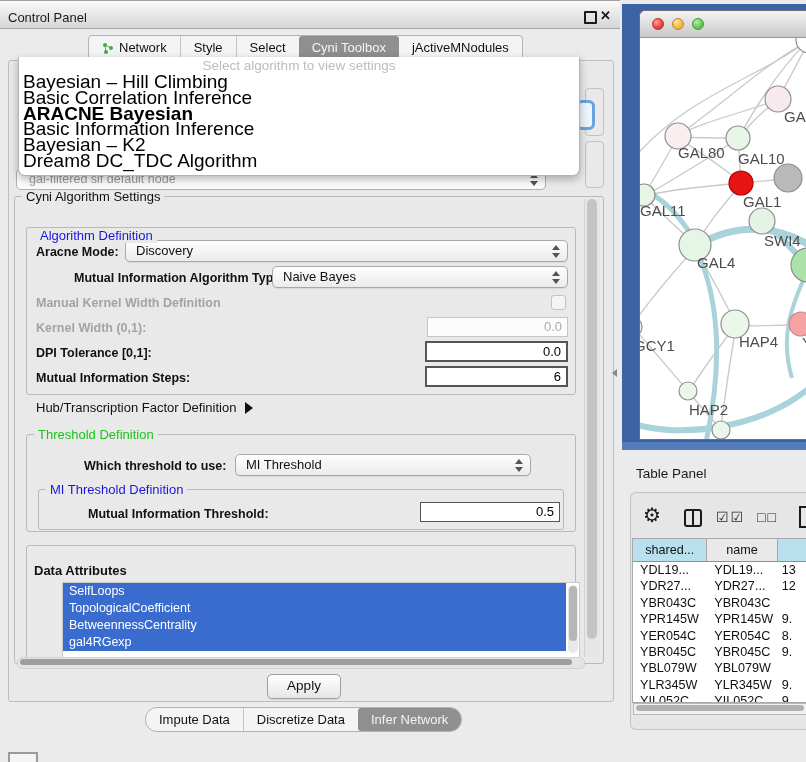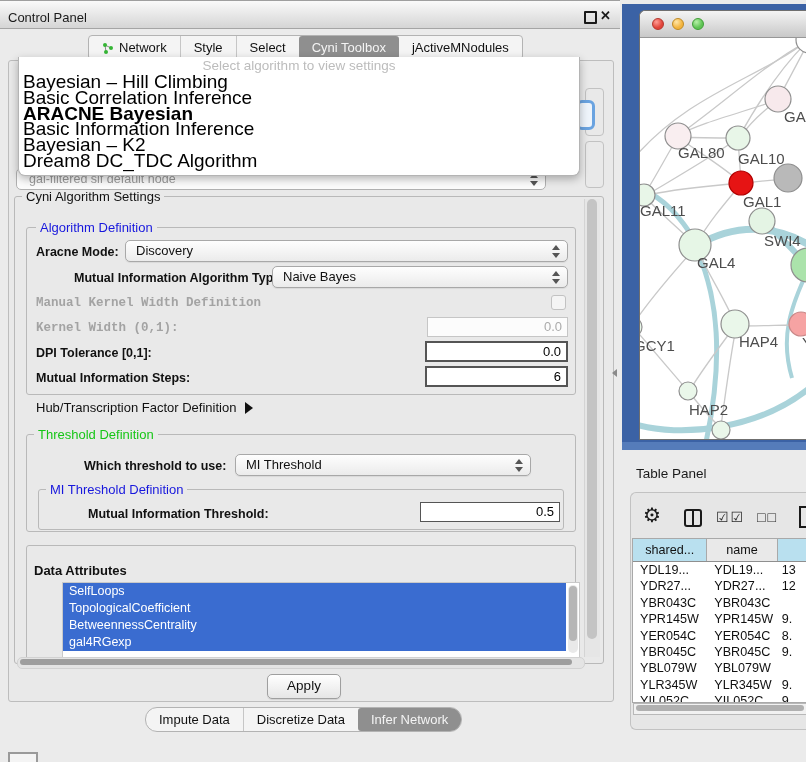--- a/index.html
+++ b/index.html
@@ -41,21 +41,21 @@
   .algo-ph{height:17px;line-height:17px;text-align:center;color:#bcbcbc;font-size:13.5px;}
   .algo-item{height:15.8px;line-height:15.8px;font-size:19px;padding-left:4px;color:#000;}
   .algo-item.sel{font-weight:bold;}
 
   
   .tgroup{border:1px solid #b9b9b9;border-radius:3px;}
   .tlegend{font-size:13px;background:#e9e9e9;padding:0 4px;white-space:nowrap;z-index:2;}
   .blue{color:#1717dd;} .green{color:#17c617;}
 
   .lblb{font-size:12.5px;font-weight:bold;color:#111;white-space:nowrap;}
-  .lbld{font-size:12.5px;font-weight:bold;color:#a3a3a3;white-space:nowrap;font-family:Liberation Mono, monospace;}
+  .lbld{font-size:12.5px;font-weight:bold;color:#a3a3a3;white-space:nowrap;}
 
   .combo{height:22px;background:linear-gradient(#fefefe,#ebebeb);
     border:1px solid #a8a8a8;border-radius:5px;font-size:13px;line-height:20px;
     padding-left:10px;box-sizing:border-box;color:#111;box-shadow:0 1px 1px rgba(0,0,0,.07);}
   .stepper{position:absolute;right:7px;top:4px;width:8px;}
   .stepper .up{display:block;width:0;height:0;border-left:4px solid transparent;
     border-right:4px solid transparent;border-bottom:5px solid #555;margin-bottom:3px;}
   .stepper .dn{display:block;width:0;height:0;border-left:4px solid transparent;
     border-right:4px solid transparent;border-top:5px solid #555;}
 
@@ -191,21 +191,21 @@
   </div>
 
   <div class="abs tgroup" style="left:14px;top:196px;width:588px;height:466px;"></div>
   <div class="abs tlegend" style="left:22px;top:189px;">Cyni Algorithm Settings</div>
 
   <div class="abs vscroll">
       <div class="vthumb"></div>
     </div>
 
   <div class="abs tgroup" style="left:26px;top:227px;width:548px;height:166px;"></div>
-  <div class="abs tlegend blue" style="left:36px;top:220px;">Algorithm Definition</div>
+  <div class="abs tlegend blue" style="left:36px;top:228px;">Algorithm Definition</div>
 
   <div class="abs lblb" style="left:36px;top:245px;">Aracne Mode:</div>
   <div class="abs combo" style="left:125px;top:240px;width:443px;">
     <span>Discovery</span>
     <span class="stepper">
         <span class="up"></span>
         <span class="dn"></span>
       </span>
   </div>
 

